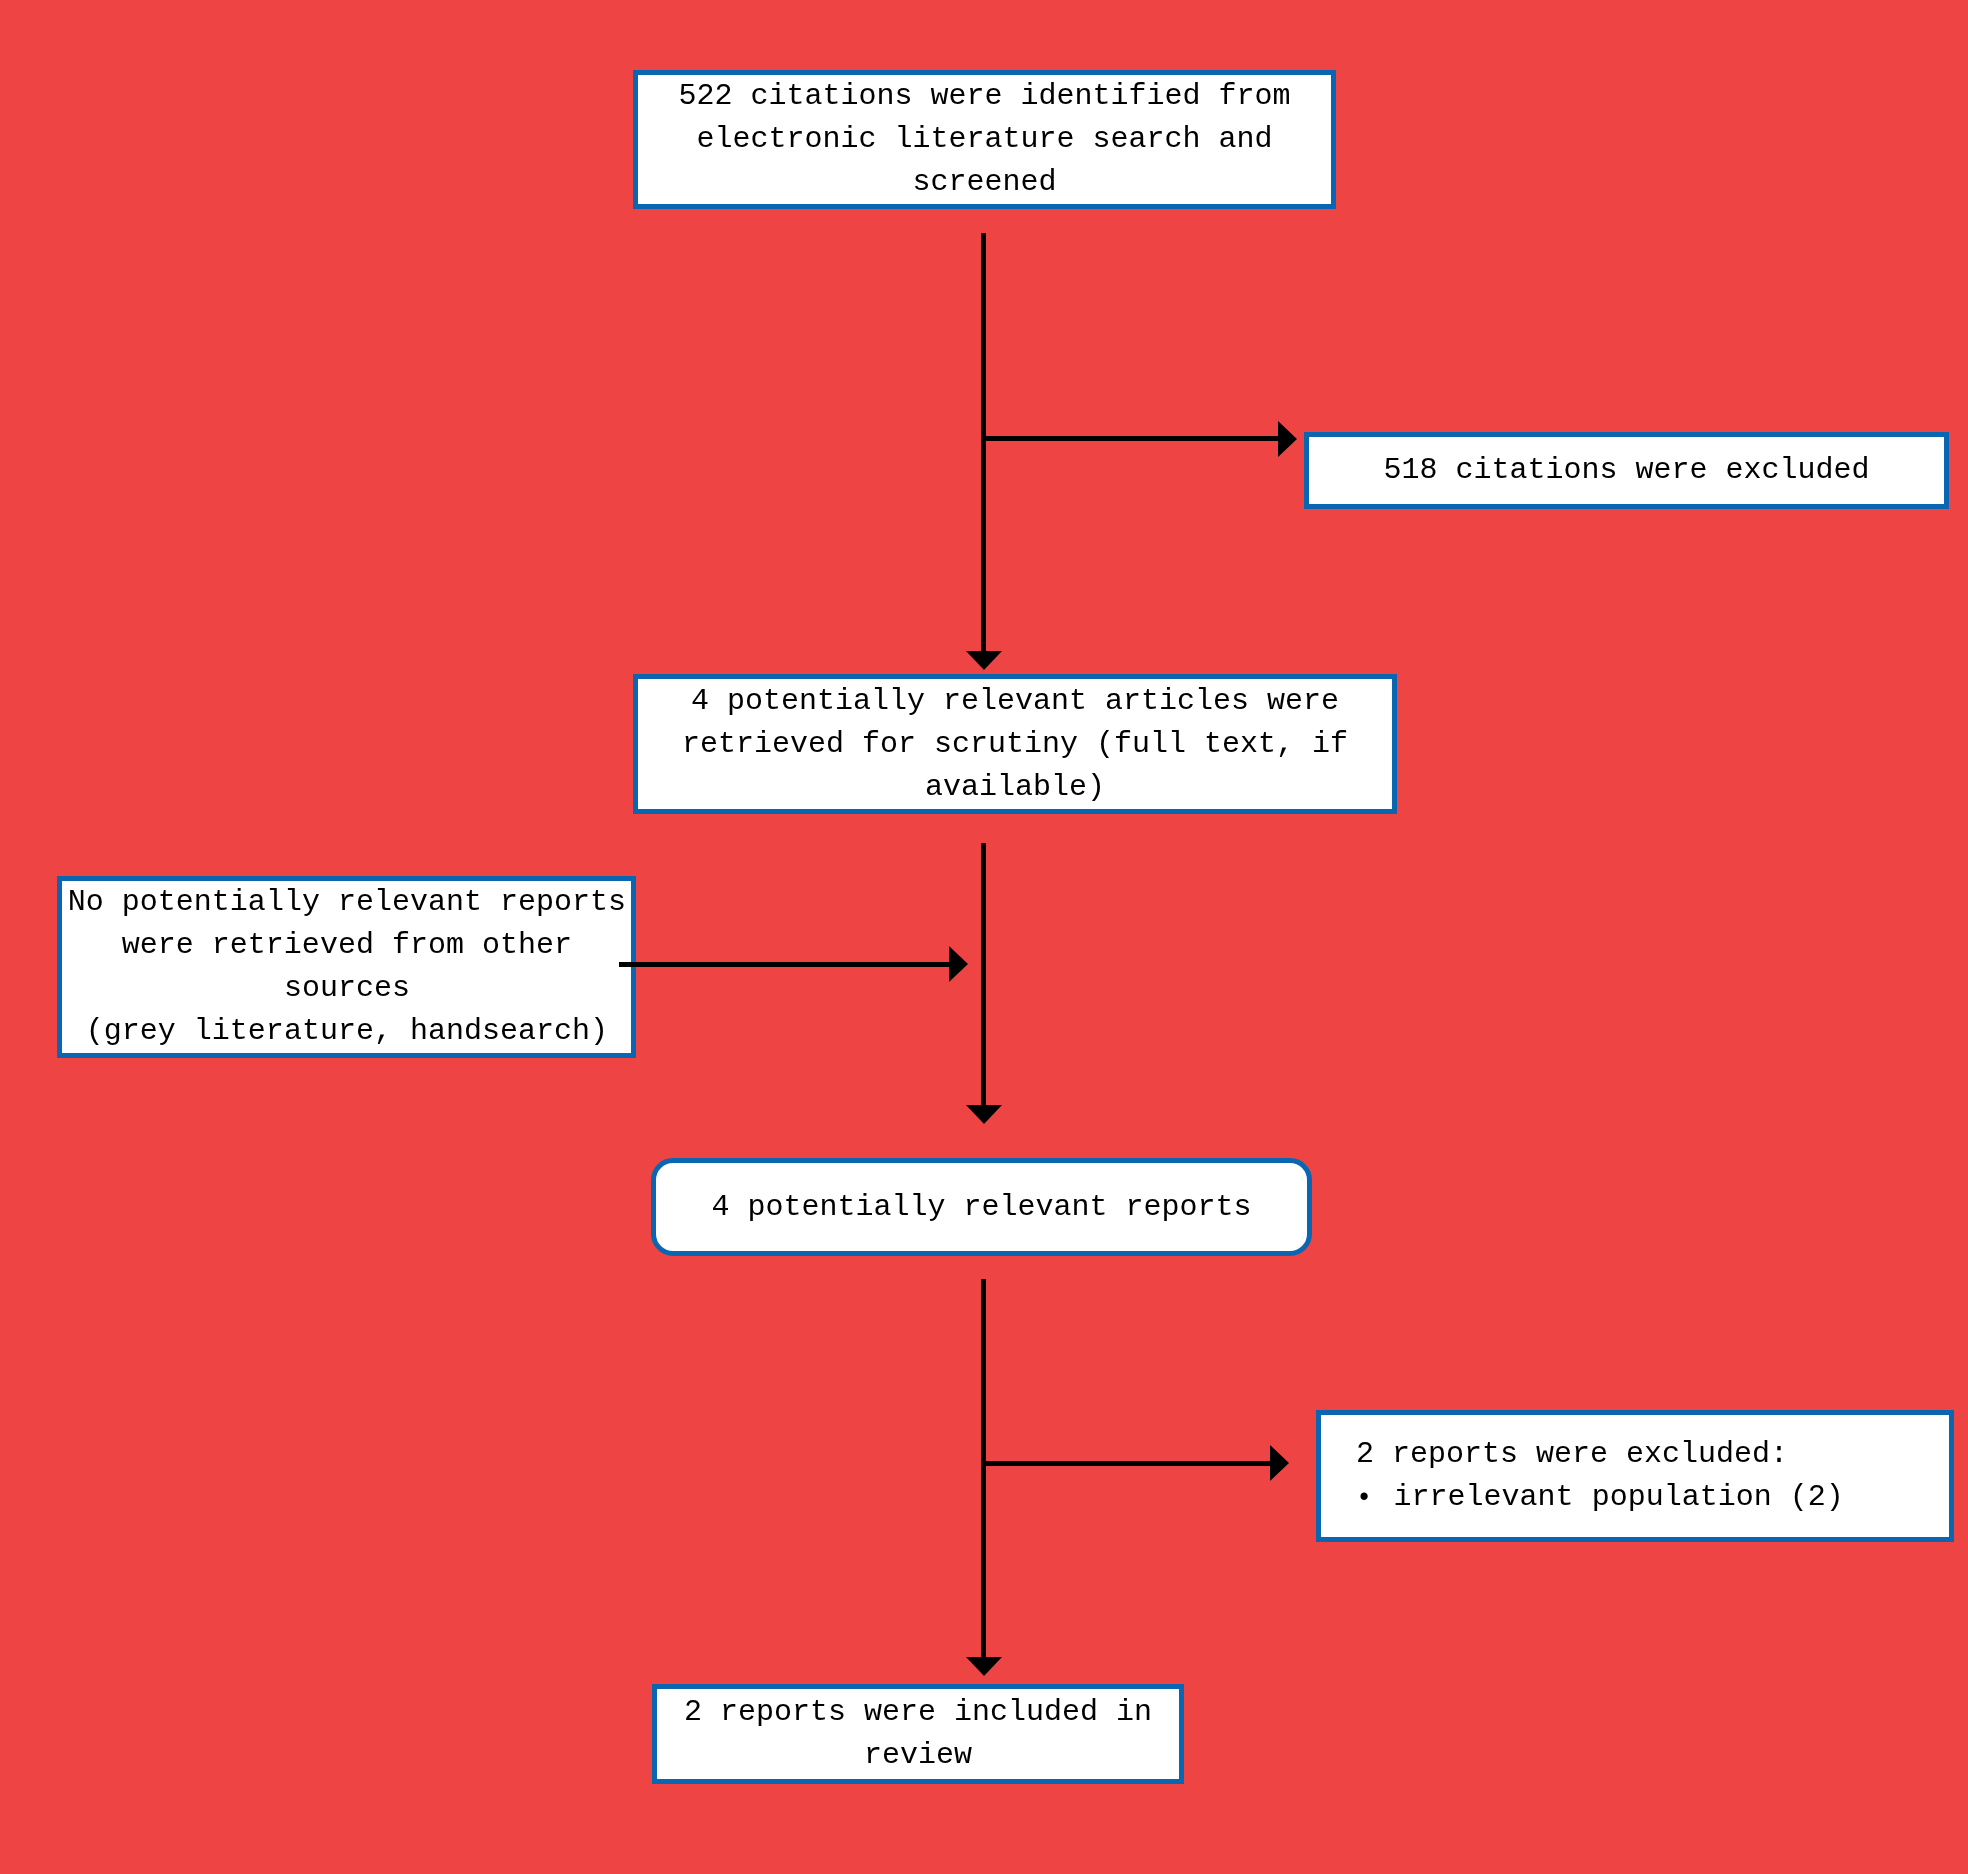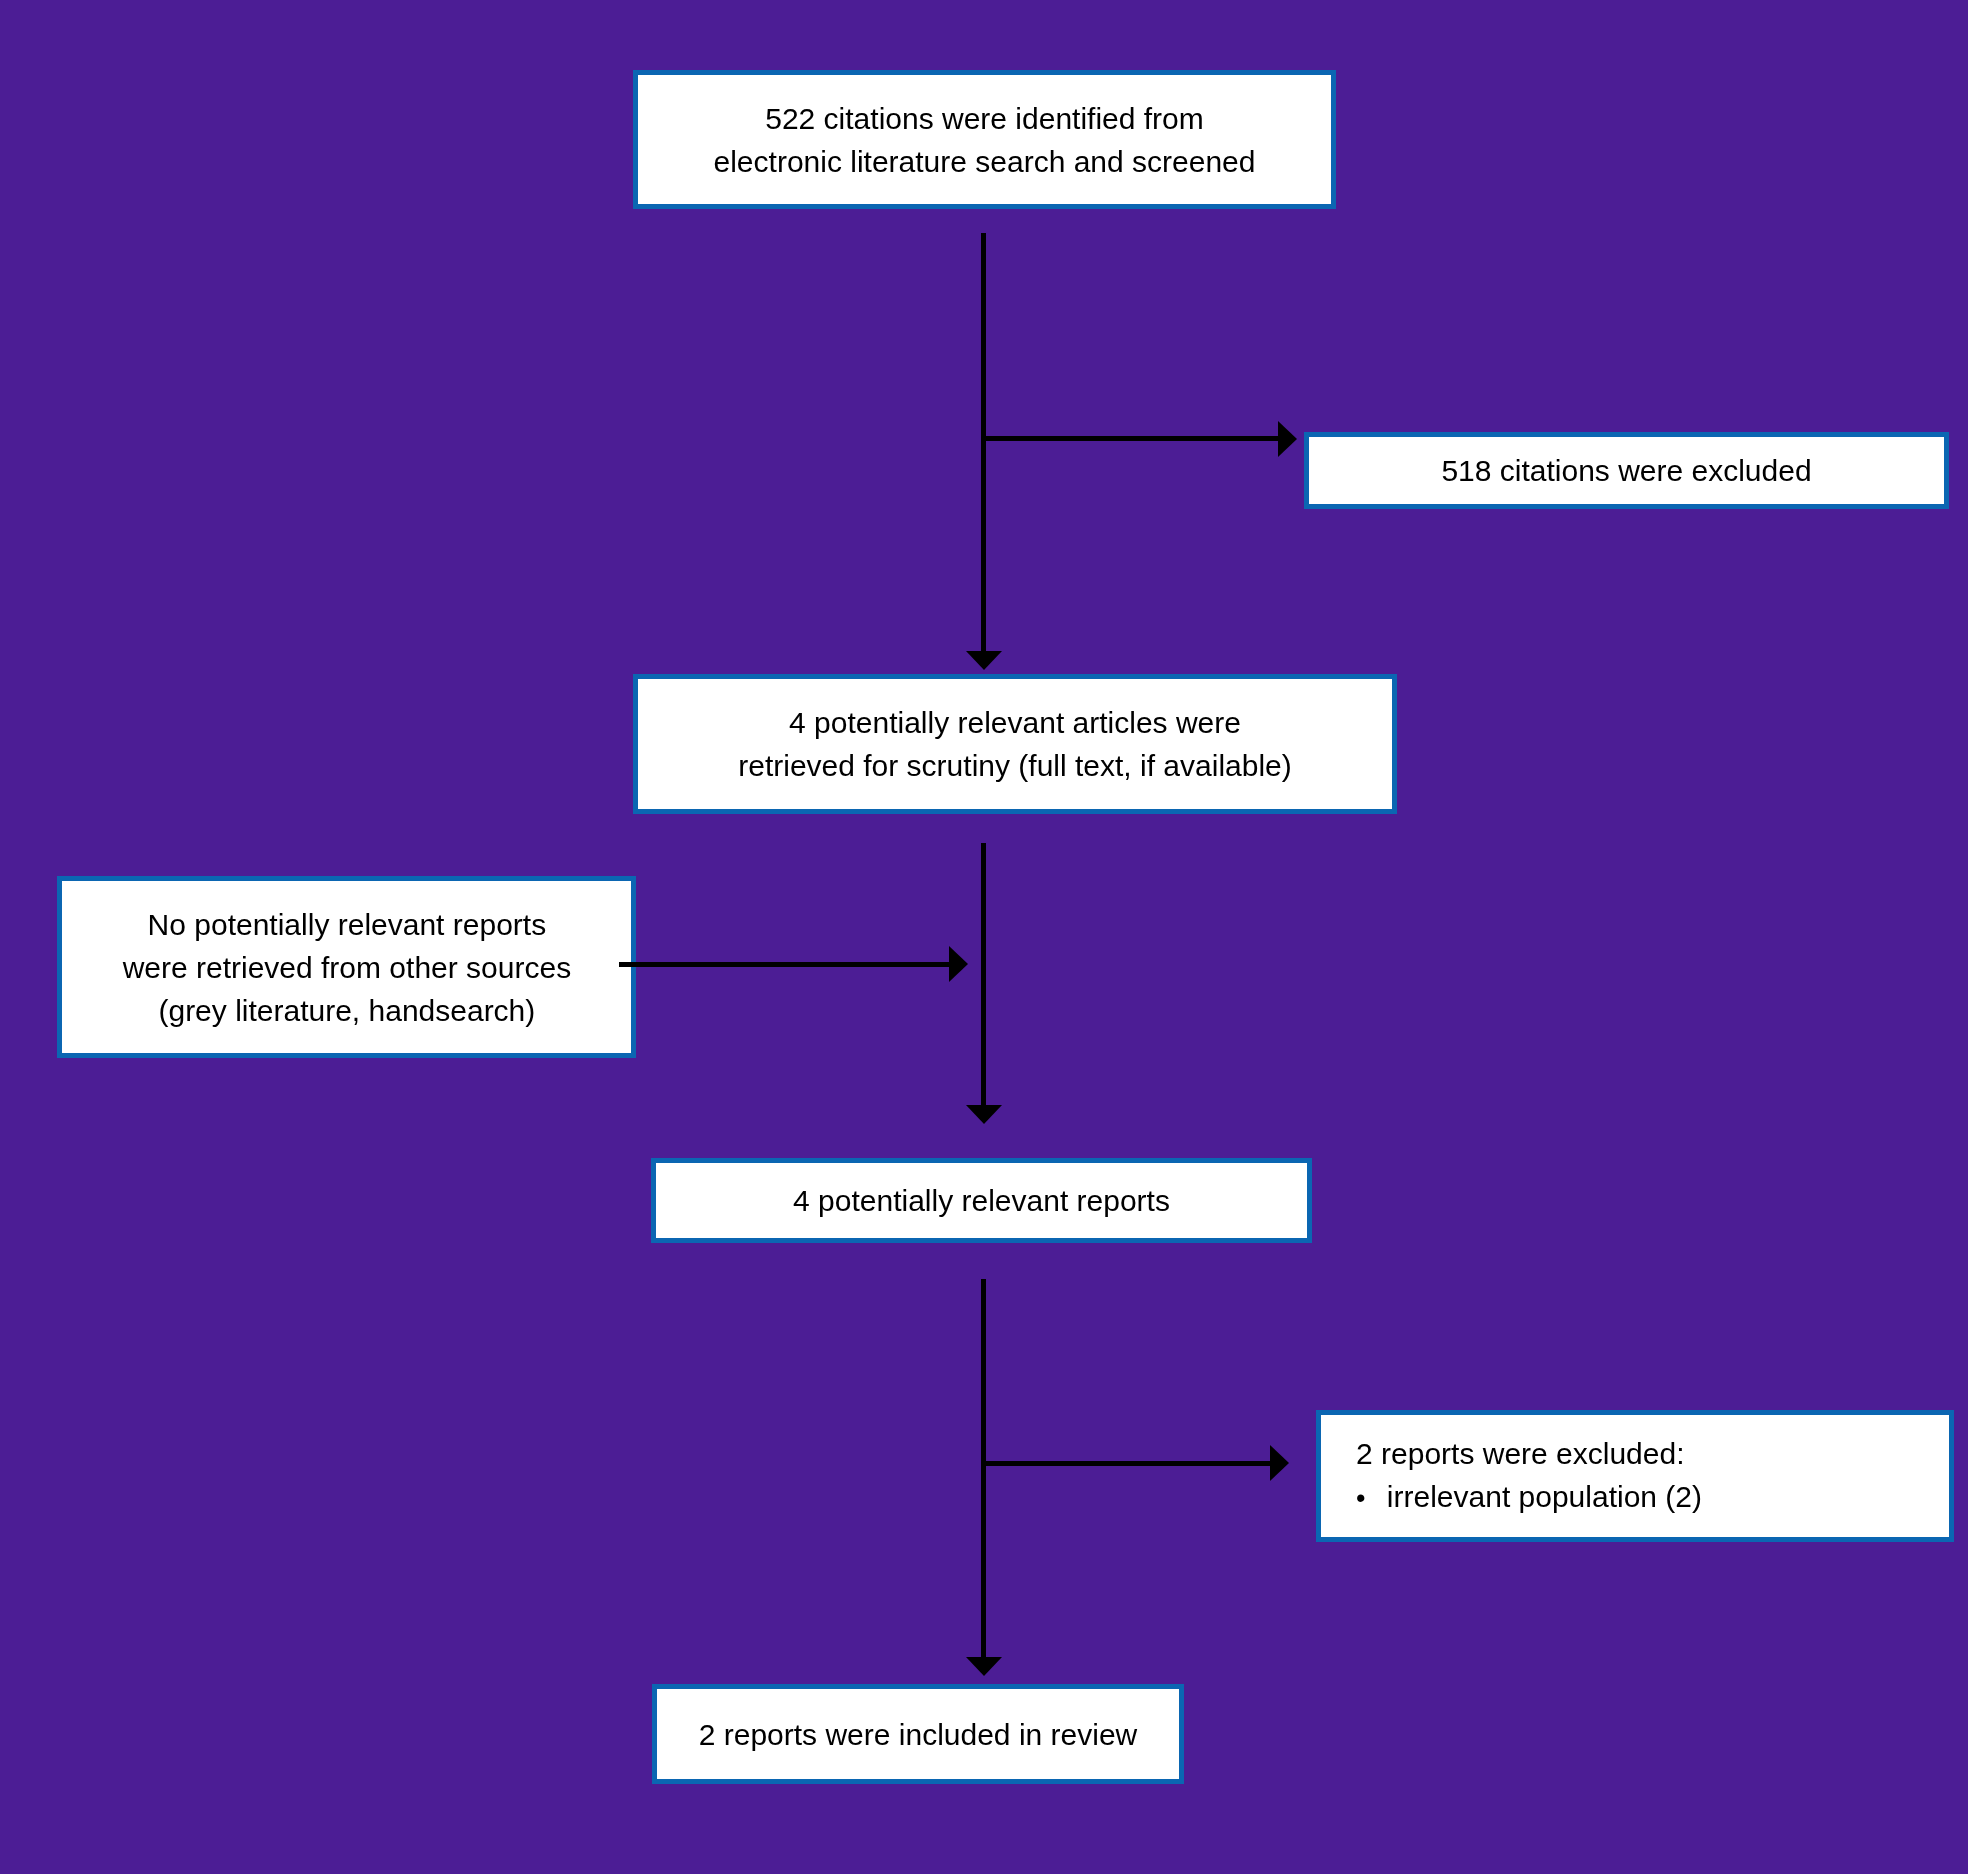--- a/index.html
+++ b/index.html
@@ -4,43 +4,43 @@
 <style>
   html, body {
     margin: 0;
     padding: 0;
     background: #ffffff;
   }
   .canvas {
     position: relative;
     width: 1968px;
     height: 1874px;
-    background: #4c1d95;
-    font-family: Liberation Sans, sans-serif;
+    background: #ef4444;
+    font-family: Liberation Mono, monospace;
     color: #000000;
     overflow: hidden;
   }
   .box {
     position: absolute;
     box-sizing: border-box;
     border: 5.3px solid #0b66b2;
     background: #ffffff;
     display: flex;
     align-items: center;
     justify-content: center;
     text-align: center;
     font-size: 30px;
     line-height: 43px;
     white-space: pre-line;
   }
   .box-identified       { left: 633px;  top: 70px;   width: 703px; height: 139px; }
   .box-excluded-cit     { left: 1304px; top: 388px;  width: 645px; height: 77px; margin-top: 44px; }
   .box-retrieved        { left: 633px;  top: 674px;  width: 764px; height: 140px; }
   .box-other-sources    { left: 13.4px;   top: 876px;  width: 579px; height: 182px; margin-left: 44px; }
-  .box-relevant-reports { left: 651px;  top: 1158px; width: 661px; height: 85px; }
+  .box-relevant-reports { left: 651px;  top: 1158px; width: 661px; height: 98px; border-radius: 22px; }
   .box-excluded-reports {
     left: 1316px; top: 1410px; width: 638px; height: 132px;
     flex-direction: column;
     align-items: flex-start;
     justify-content: center;
     text-align: left;
     padding-left: 35px;
     padding-right: 14.3px;
   }
   .box-included         { left: 652px;  top: 1684px; width: 532px; height: 100px; }

